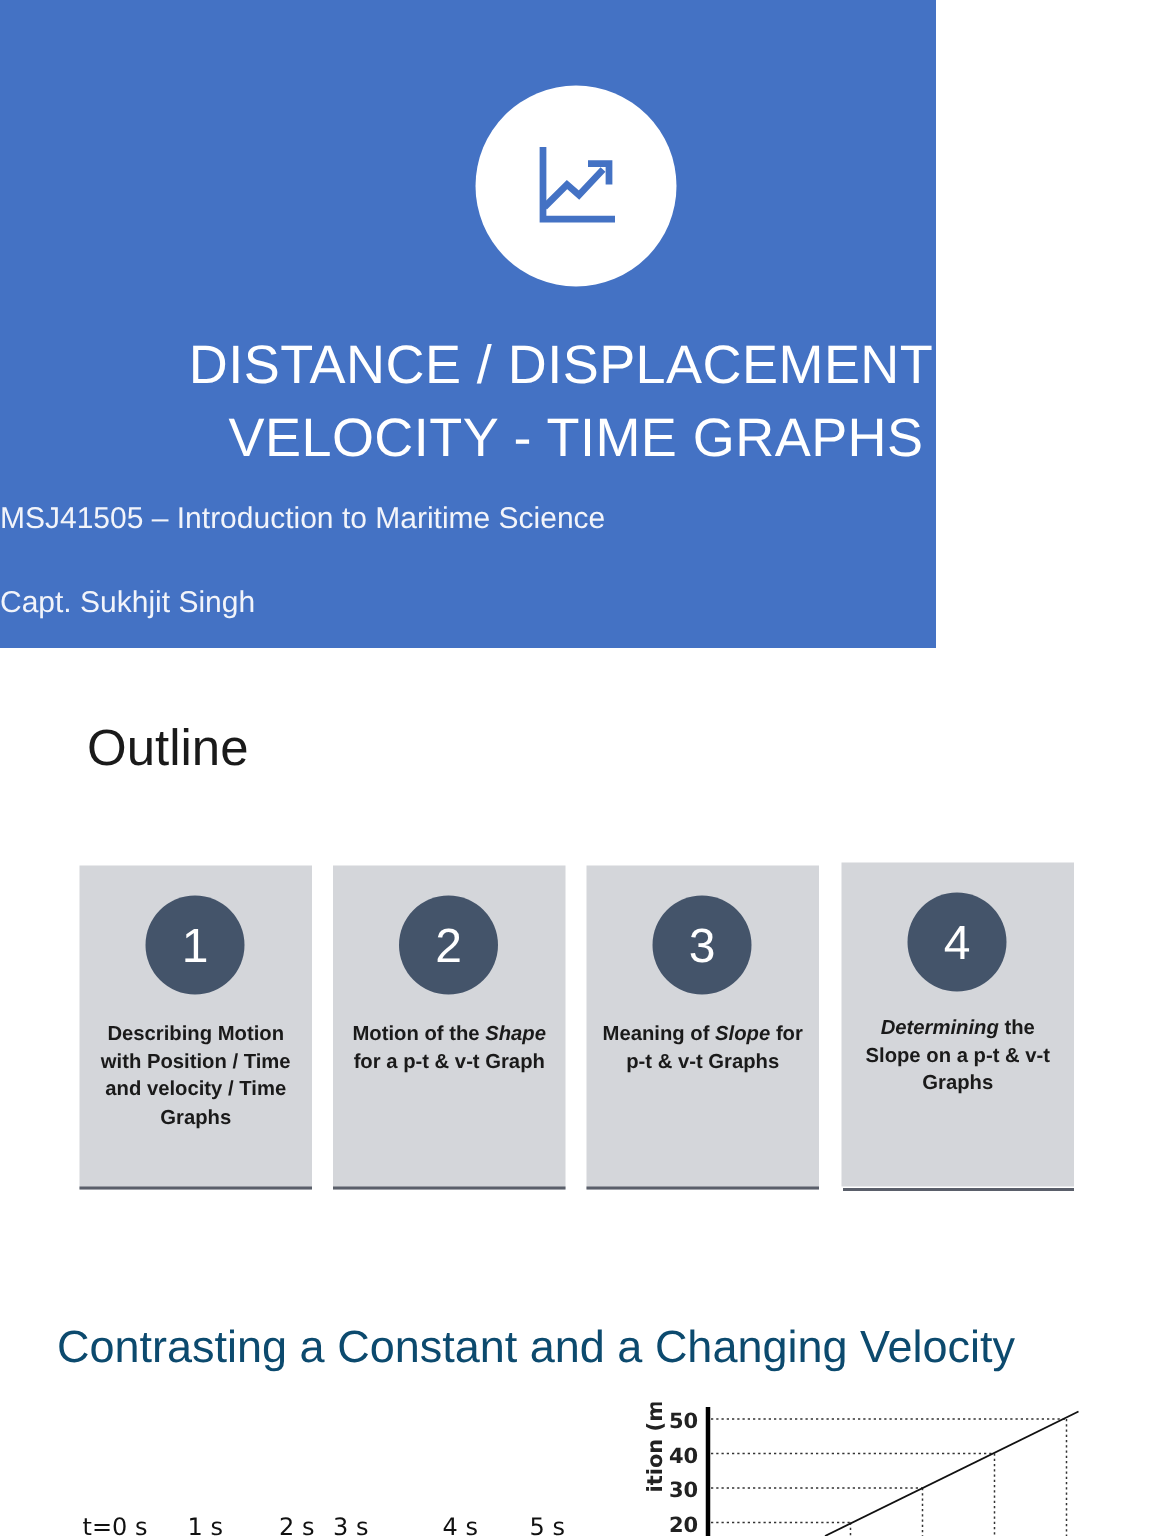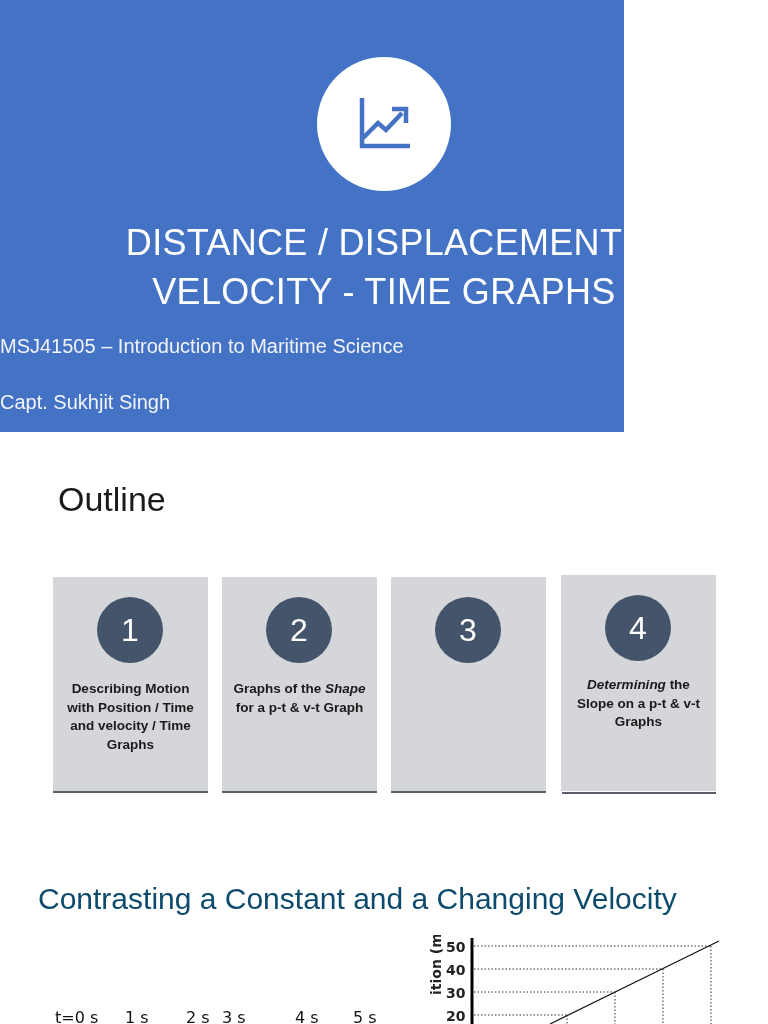--- a/index.html
+++ b/index.html
@@ -94,26 +94,29 @@
 <div class="card c1" style="left:53px;">
   <div class="badge">1</div>
   <div class="card-text">
     <b>Describing Motion with Position / Time and velocity / Time Graphs</b>
   </div>
 </div>
 
 <div class="card c2" style="left:222px;">
   <div class="badge">2</div>
   <div class="card-text">
-    <b>Graphs of the </b><b><i>Shape</i></b><b> for a p-t &amp; v-t Graph</b>
+    <b>Motion of the </b><b><i>Shape</i></b><b> for a p-t &amp; v-t Graph</b>
   </div>
 </div>
 
 <div class="card c3" style="left:391px;">
   <div class="badge">3</div>
+  <div class="card-text">
+    <b>Meaning of </b><b><i>Slope</i></b><b> for p-t &amp; v-t Graphs</b>
+  </div>
 </div>
 
 <div class="card c4" style="left:561px;">
   <div class="badge">4</div>
   <div class="card-text" style="top:101px;">
     <b><i>Determining</i></b><b> the Slope on a p-t &amp; v-t Graphs</b>
   </div>
 </div>
 <div class="card4-line"></div>
 

